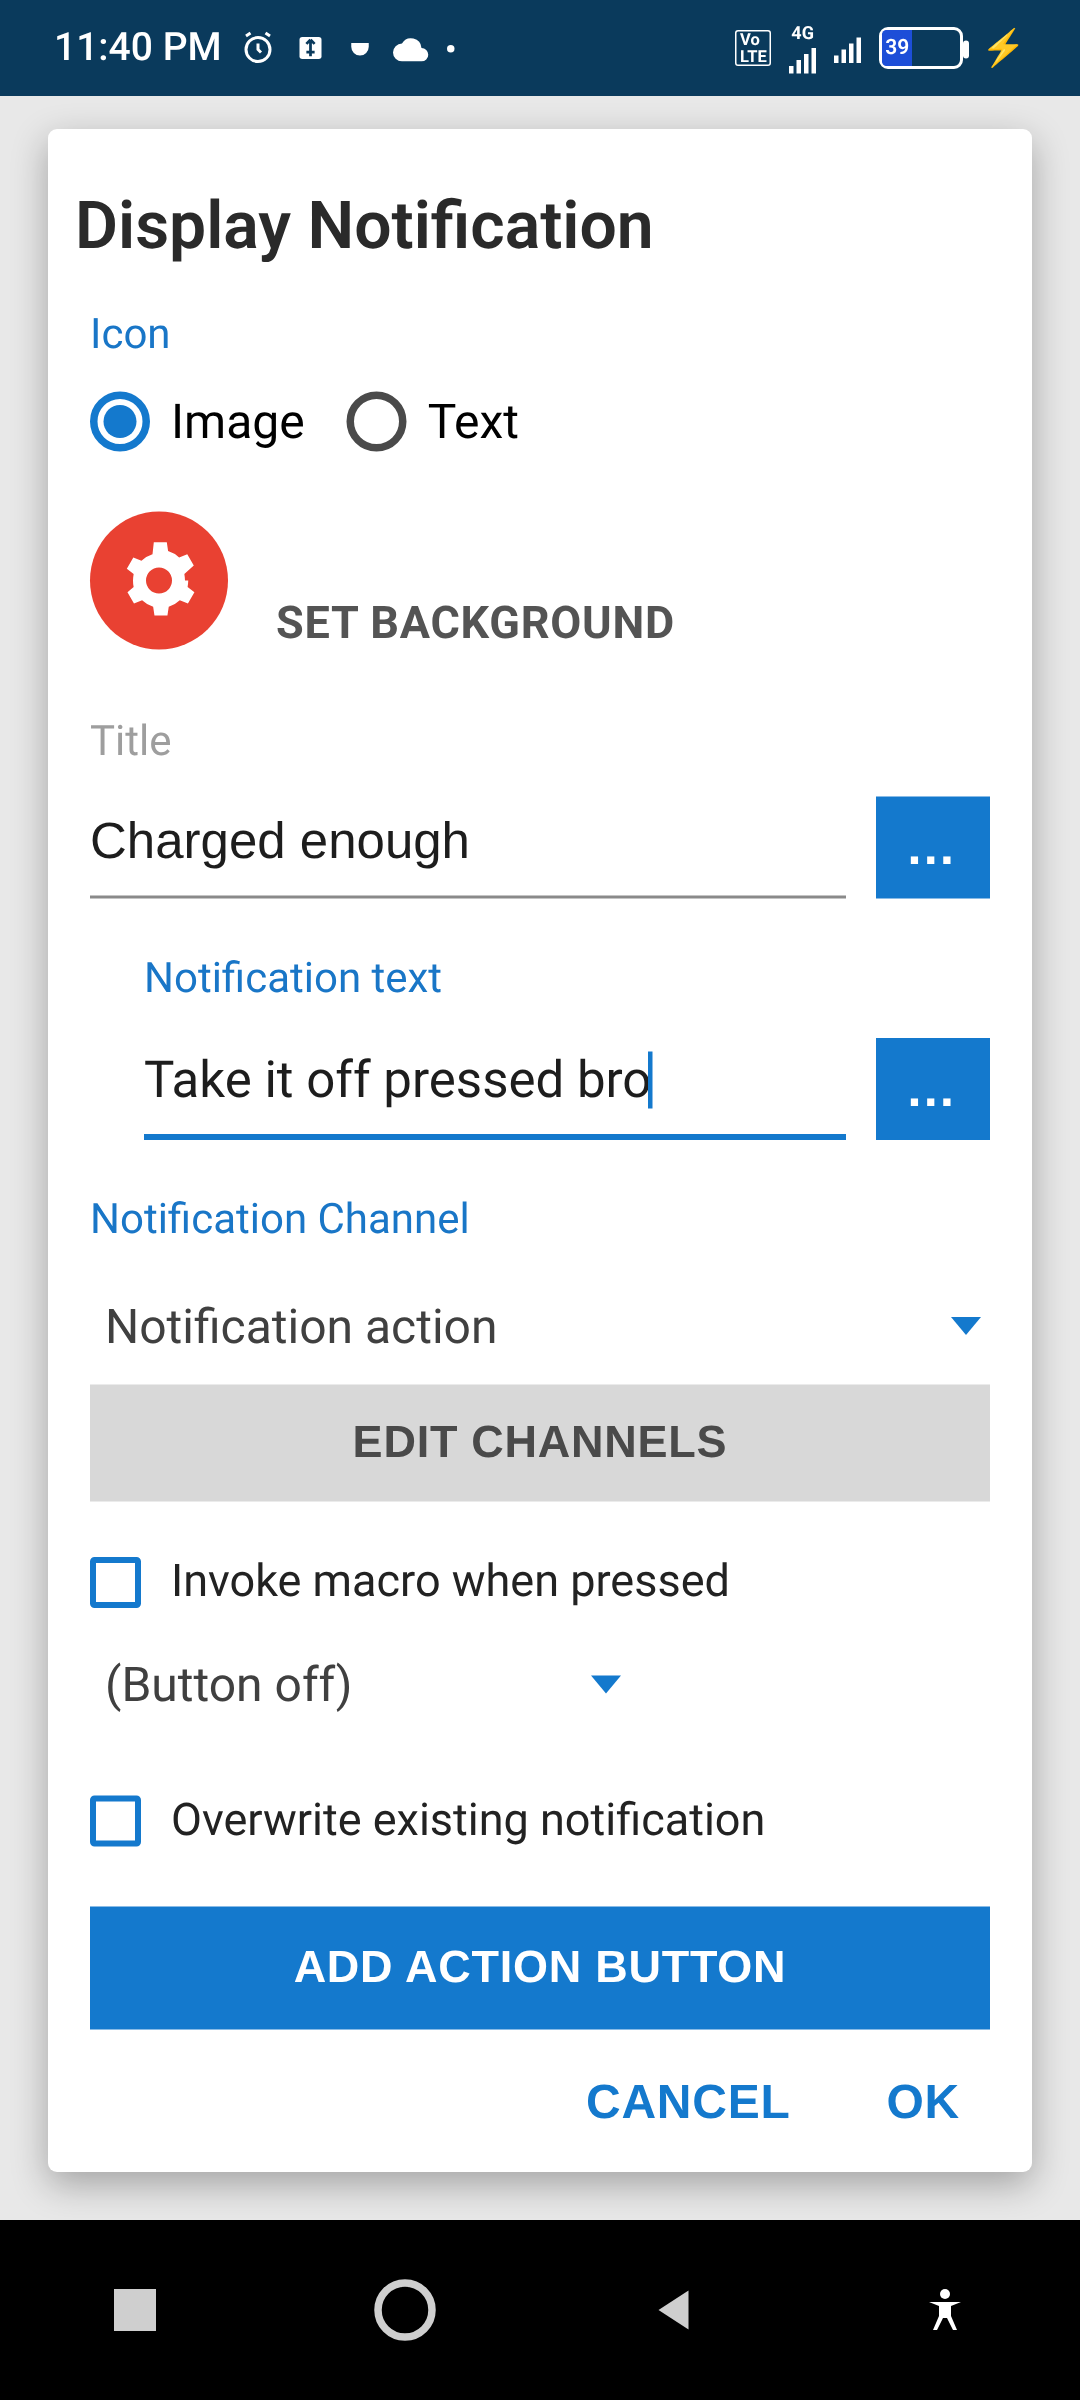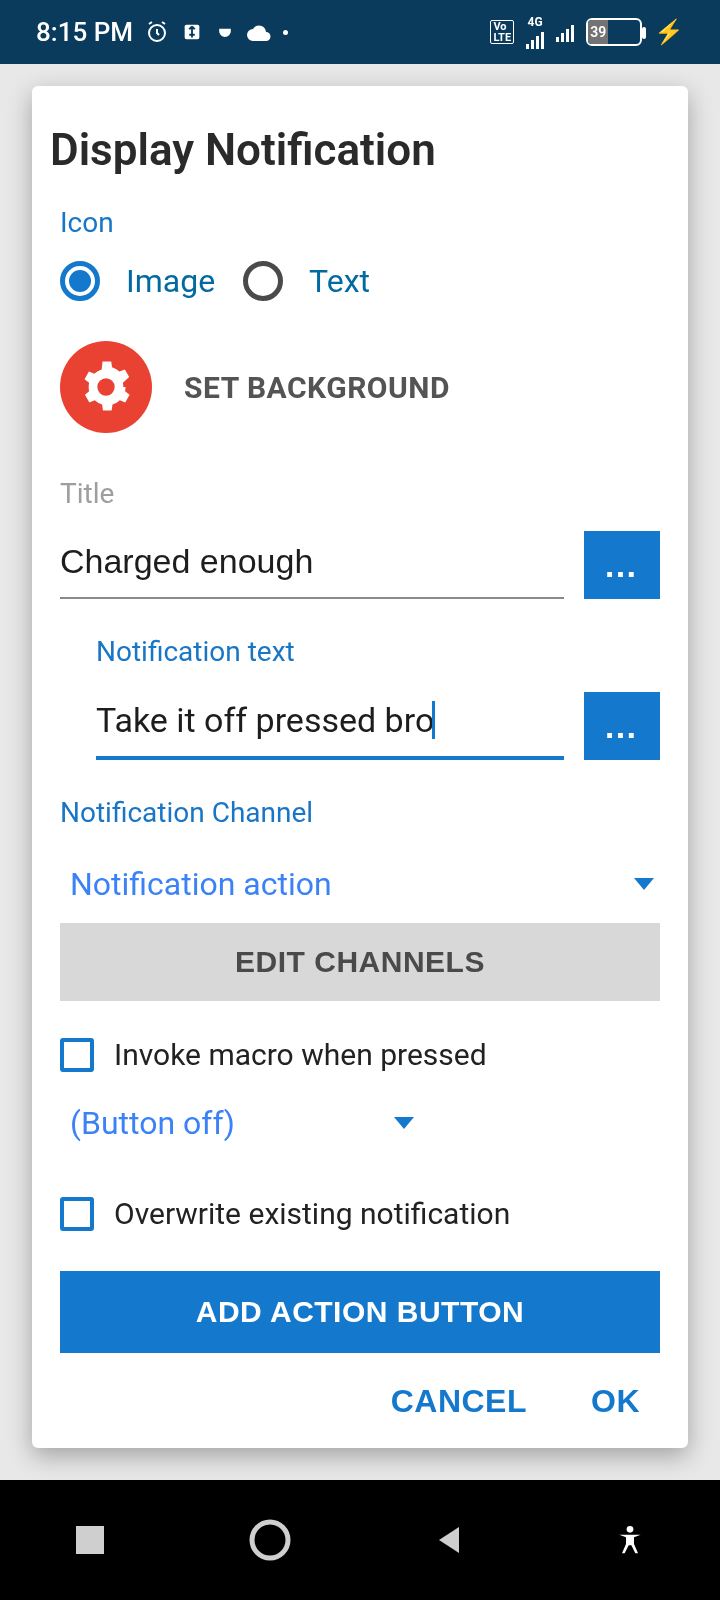--- a/index.html
+++ b/index.html
@@ -22,21 +22,21 @@
   font-size: 26px;
   font-weight: 500;
 }
 .statusbar .left, .statusbar .right { display: flex; align-items: center; gap: 12px; }
 .statusbar svg { display: block; }
 .batt {
   width: 56px; height: 28px; border: 2px solid #fff; border-radius: 6px; position: relative;
   display: flex; align-items: center;
 }
 .batt::after { content: ""; position: absolute; right: -6px; top: 7px; width: 4px; height: 12px; background: #fff; border-radius: 2px; }
-.batt-fill { height: 100%; background: #737373; border-radius: 3px 0 0 3px; display:flex; align-items:center; justify-content:center; font-size:14px; color:#fff; font-weight:600; }
+.batt-fill { height: 100%; background: #1d4ed8; border-radius: 3px 0 0 3px; display:flex; align-items:center; justify-content:center; font-size:14px; color:#fff; font-weight:600; }
 
 .app-bg {
   position: absolute;
   top: 64px; left: 0; right: 0; bottom: 120px;
   background: #e8e8e8;
 }
 
 .dialog {
   position: absolute;
   left: 32px; right: 32px; top: 86px;
@@ -54,29 +54,29 @@
   padding: 0 18px 30px 18px;
 }
 .section-label {
   color: #1976c7;
   font-size: 28px;
   margin-bottom: 22px;
 }
 .section-label.muted { color: #9e9e9e; }
 
 .radio-row { display: flex; gap: 28px; align-items: center; margin-bottom: 40px; }
-.radio { display: flex; align-items: center; gap: 26px; font-size: 32px; color: #0369a1; cursor: pointer; }
+.radio { display: flex; align-items: center; gap: 14px; font-size: 32px; color: #000000; cursor: pointer; }
 .radio-circ {
   width: 40px; height: 40px; border: 5px solid #1479cd; border-radius: 50%;
   display: flex; align-items: center; justify-content: center;
 }
 .radio-circ.off { border-color: #4a4a4a; }
 .radio-dot { width: 22px; height: 22px; background: #1479cd; border-radius: 50%; }
 
-.icon-row { display: flex; align-items: center; gap: 32px; margin-bottom: 44px; }
+.icon-row { display: flex; align-items: flex-end; gap: 32px; margin-bottom: 44px; }
 .gear-circle {
   width: 92px; height: 92px; border-radius: 50%; background: #e94132;
   display:flex; align-items:center; justify-content:center; color:#fff;
 }
 .set-bg { flex:1; font-size: 30px; font-weight: 700; color: #545454; letter-spacing: 0.5px; }
 .btn-grey {
   background: #d8d8d8; color: #4a4a4a; padding: 20px 28px;
   font-size: 28px; font-weight: 700; border: none; cursor: pointer; letter-spacing: 0.5px;
 }
 
@@ -89,21 +89,21 @@
 .input-line.active { border-bottom: 4px solid #1479cd; }
 .more-btn {
   width: 76px; height: 68px; background: #1479cd; color: #fff;
   display: flex; align-items: center; justify-content: center; font-size: 34px; font-weight: 700; border: none; cursor: pointer;
   letter-spacing: 3px;
 }
 .cursor-caret { display:inline-block; width:3px; height:38px; background:#1479cd; vertical-align:middle; margin-left:-2px; }
 
 .select-row {
   display: flex; align-items: center; justify-content: space-between;
-  font-size: 32px; color: #3b82f6; padding: 14px 6px 14px 10px; cursor: pointer;
+  font-size: 32px; color: #404040; padding: 14px 6px 14px 10px; cursor: pointer;
 }
 .caret-down {
   width: 0; height: 0; border-left: 10px solid transparent; border-right: 10px solid transparent;
   border-top: 12px solid #1479cd;
 }
 .btn-wide {
   width: 100%; background: #d8d8d8; color: #4a4a4a;
   font-size: 30px; font-weight: 700; padding: 22px 11px; border: none; cursor: pointer; margin-top: 6px;
   letter-spacing: 0.5px;
 }
@@ -129,21 +129,21 @@
 .volte { font-size:11px; border:1px solid #fff; padding:0 2px; border-radius:2px; line-height:1; font-weight:700;}
 .sig4g { font-size:12px; font-weight:700; }
 .sigbars { display:flex; align-items:flex-end; gap:2px; height:20px;}
 .sigbars i { width:3px; background:#fff; display:block;}
 </style>
 </head>
 <body>
 
 <div class="statusbar">
   <div class="left">
-    <span>8:15 PM</span>
+    <span>11:40 PM</span>
     <svg width="24" height="24" viewBox="0 0 24 24" fill="none" stroke="#fff" stroke-width="2">
         <circle cx="12" cy="13" r="8"></circle>
         <path d="M12 9v4l2 2M4 4l3-2M20 4l-3-2"></path>
       </svg>
     <svg width="22" height="22" viewBox="0 0 24 24">
         <rect x="4" y="4" width="16" height="16" rx="2" fill="#fff"></rect>
         <path d="M12 6v12M12 6l-3 3M12 6l3 3M9 15h6" stroke="#0a3a5c" stroke-width="2" fill="none"></path>
       </svg>
     <svg width="20" height="20" viewBox="0 0 24 24" fill="#fff">
         <path d="M7 2v6M17 2v6M5 8h14v3a7 7 0 01-14 0V8z"></path>

